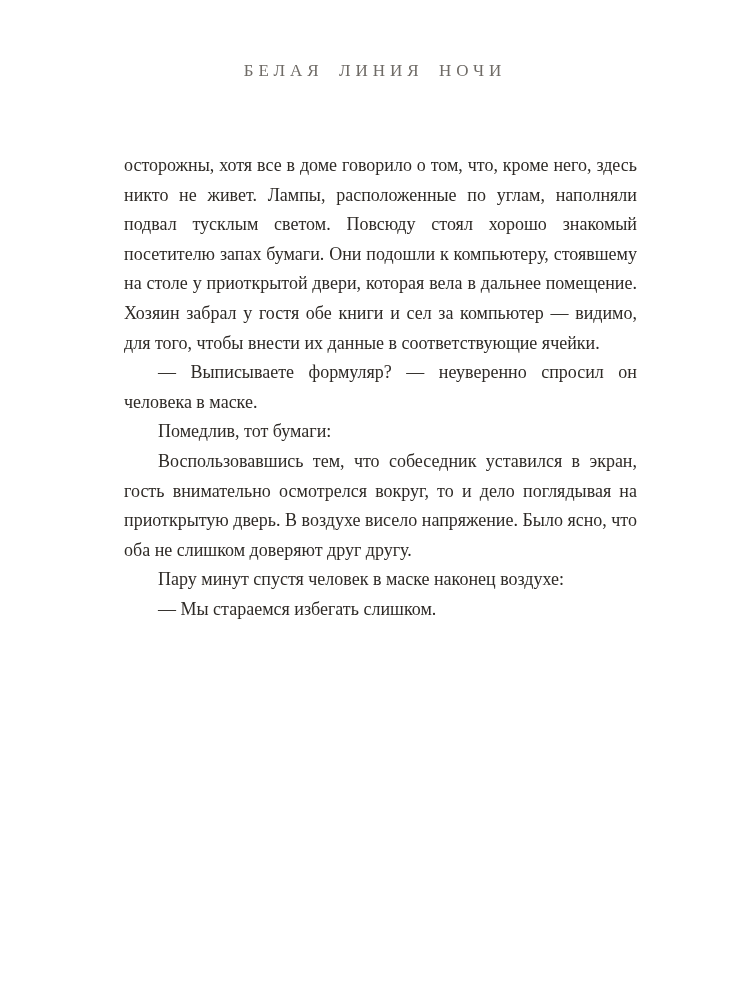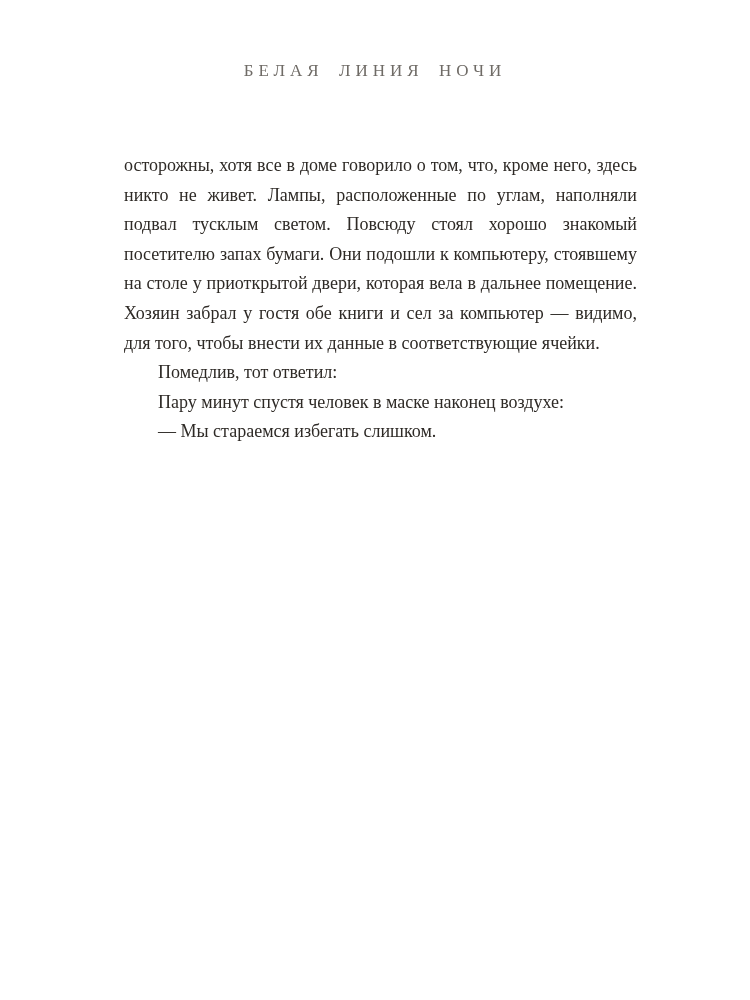--- a/index.html
+++ b/index.html
@@ -53,17 +53,19 @@
     text-indent: 0;
   }
 </style>
 </head>
 <body>
 
 <div class="page">
   <div class="running-head">БЕЛАЯ ЛИНИЯ НОЧИ</div>
   <div class="body-text" id="body-text">
       <p class="para noindent">осторожны, хотя все в доме говорило о том, что, кроме него, здесь никто не живет. Лампы, расположенные по углам, наполняли подвал тусклым светом. Повсюду стоял хорошо знакомый посетителю запах бумаги. Они подошли к компьютеру, стоявшему на столе у приоткрытой двери, которая вела в дальнее помещение. Хозяин забрал у гостя обе книги и сел за компьютер — видимо, для того, чтобы внести их данные в соответствующие ячейки.</p>
-      <p class="para">Помедлив, тот ответил:</p>
+      <p class="para">— Выписываете формуляр? — неуверенно спросил он человека в маске.</p>
+      <p class="para">Помедлив, тот бумаги:</p>
+      <p class="para">Воспользовавшись тем, что собеседник уставился в экран, гость внимательно осмотрелся вокруг, то и дело поглядывая на приоткрытую дверь. В воздухе висело напряжение. Было ясно, что оба не слишком доверяют друг другу.</p>
       <p class="para">Пару минут спустя человек в маске наконец воздухе:</p>
       <p class="para">— Мы стараемся избегать слишком.</p>
     </div>
 </div>
 
 </body></html>

